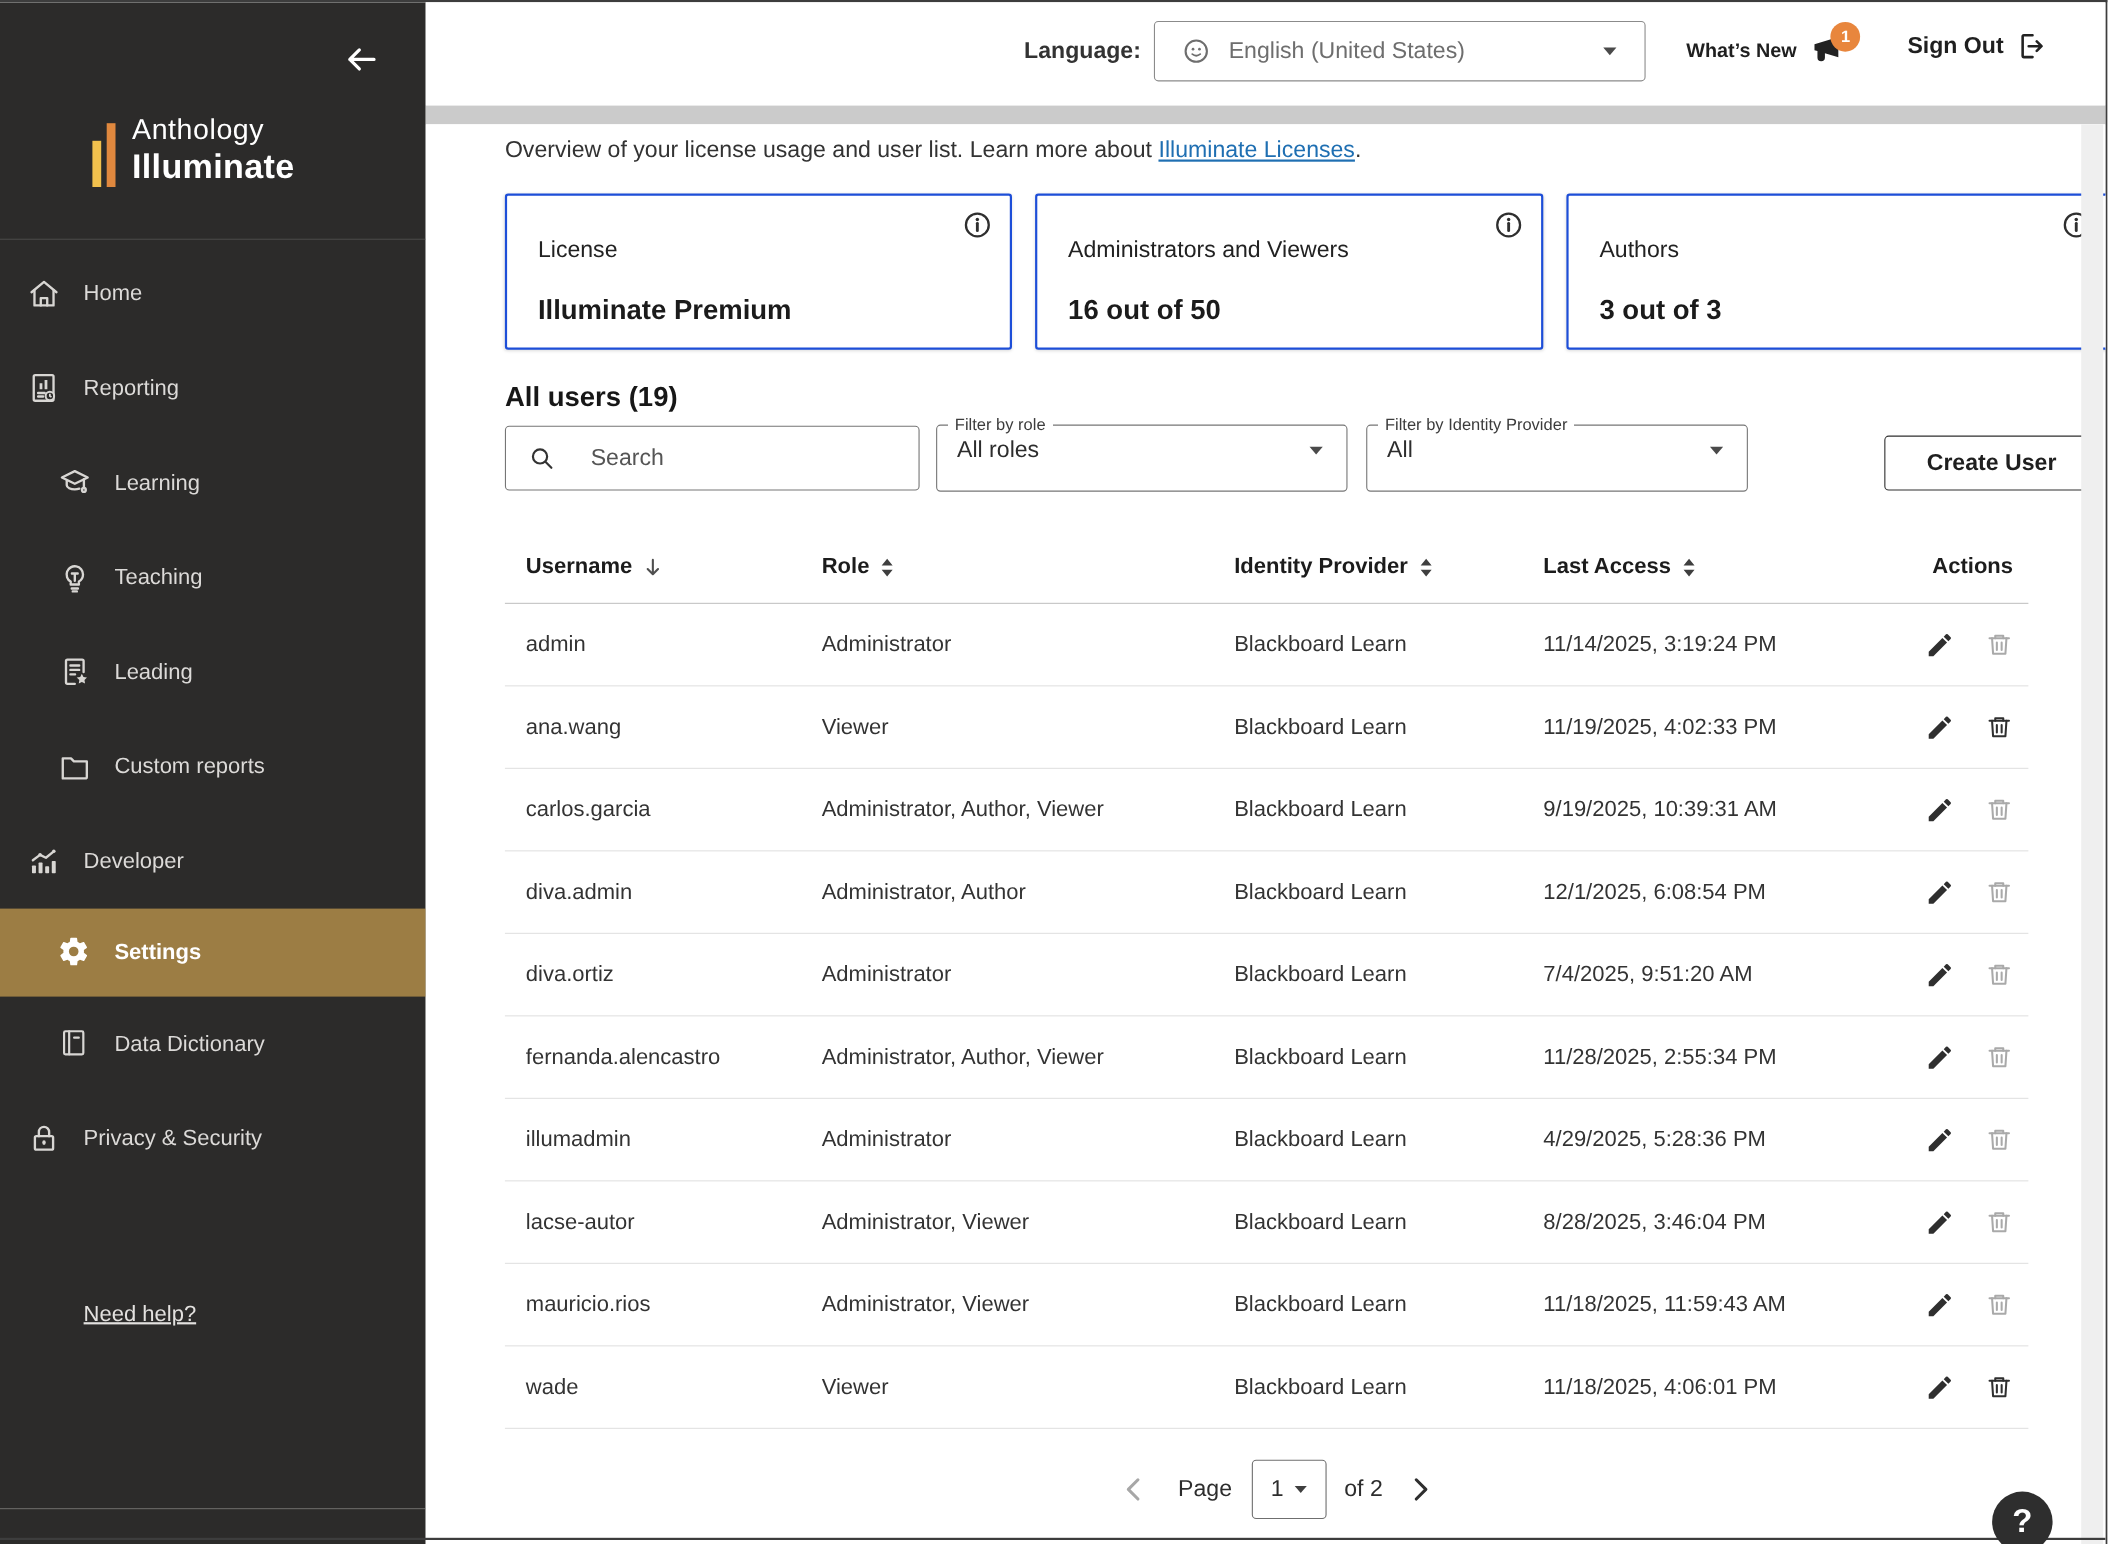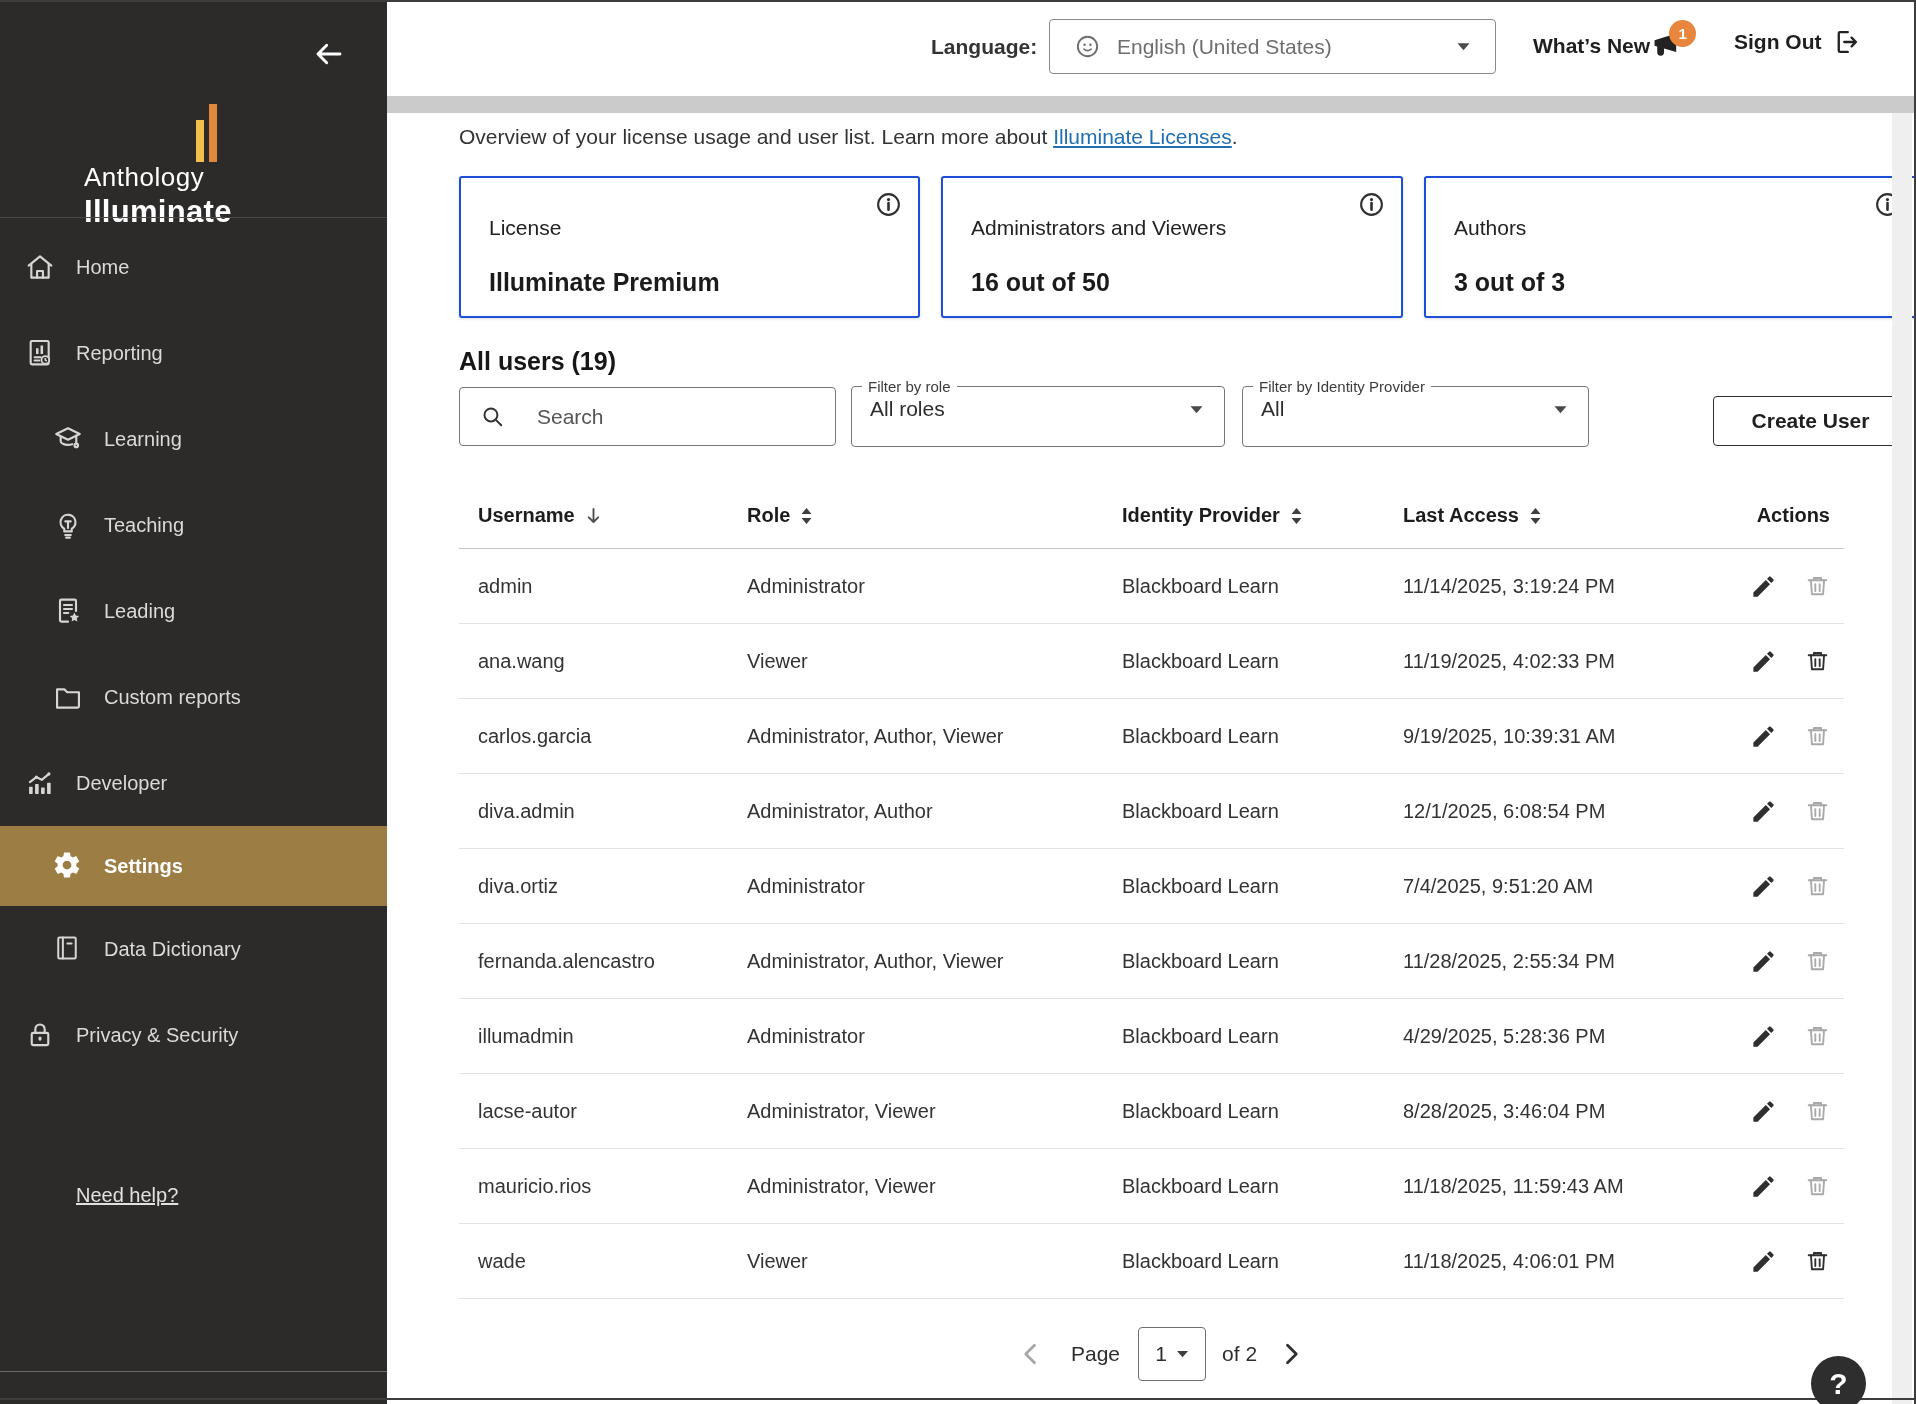--- a/index.html
+++ b/index.html
@@ -4,21 +4,21 @@
 <style>
   * { box-sizing: border-box; margin: 0; padding: 0; }
   html,body { width:1916px; height:1404px; }
   body { font-family: "Liberation Sans", sans-serif; background:#fff; }
   #page { position:relative; width:1916px; height:1404px; overflow:hidden; background:#fff;
           border-top:2px solid #3d3d3d; border-right:2px solid #3d3d3d; }
 
   
   .sidebar { position:absolute; left:0; top:0; width:387px; height:1404px; background:#2c2b2a; color:#dcdad8; }
   .back-btn { position:absolute; left:312px; top:32px; width:40px; height:40px; background:none; border:none; cursor:pointer; }
-  .brand { position:absolute; left:84px; top:100px; display:flex; align-items:flex-end;flex-direction:column; }
+  .brand { position:absolute; left:84px; top:100px; display:flex; align-items:flex-end; }
   .brand-bars { position:relative; width:26px; height:60px; margin-right:10px; }
   .bar-yellow { position:absolute; left:0; bottom:0; width:8px; height:42px; }
   .bar-orange { position:absolute; left:13px; bottom:0; width:8px; height:58px; }
   .brand-text .line1 { font-size:26px; font-weight:400; color:#fff; letter-spacing:.5px; }
   .brand-text .line2 { font-size:31px; font-weight:700; color:#fff; letter-spacing:.3px; margin-top:1px; }
   .sb-divider { position:absolute; left:0; width:387px; height:1px; background:#4a4948; }
   .nav { position:absolute; left:0; top:222px; width:387px; }
   .nav-item { display:flex; align-items:center; height:86px; cursor:pointer; font-size:20px; color:#dcdad8; }
   .nav-item .nav-icon { width:32px; height:32px; flex:0 0 32px; margin-right:20px; color:#d8d6d3; }
   .nav-item.lvl1 { padding-left:24px; }
@@ -29,21 +29,21 @@
   .sb-bottom-divider { position:absolute; left:0; top:1369px; width:387px; height:1px; background:#6a6967; }
 
   
   .topbar { position:absolute; left:387px; top:0; width:1529px; height:94px; background:#fff; }
   .lang-label { position:absolute; left:544px; top:33px; font-size:21px; font-weight:600; color:#333; }
   .lang-select { position:absolute; left:662px; top:17px; width:447px; height:55px; border:1px solid #8b8b8b; border-radius:4px;
                  display:flex; align-items:center; padding:0 24px; cursor:pointer; background:#fff; }
   .lang-select .globe { width:27px; height:27px; margin-right:16px; }
   .lang-select .lang-value { font-size:21px; color:#6e6e6e; flex:1; }
   .whats-new { position:absolute; left:1146px; top:26px; display:flex; align-items:center; cursor:pointer; }
-  .whats-new .wn-label { font-size:21px; font-weight:600; color:#1f1f1f; }
+  .whats-new .wn-label { font-size:18px; font-weight:600; color:#1f1f1f; margin-right:12px; }
   .wn-icon-wrap { position:relative; width:34px; height:36px; }
   .wn-badge { position:absolute; right:-12px; top:-8px; width:27px; height:27px; border-radius:50%;
               color:#fff; font-size:15px; font-weight:700; display:flex; align-items:center; justify-content:center; }
   .sign-out { position:absolute; left:1347px; top:26px; display:flex; align-items:center; cursor:pointer; }
   .sign-out .so-label { font-size:21px; font-weight:600; color:#1f1f1f; margin-right:10px; }
   .scroll-strip { position:absolute; left:387px; top:94px; width:1529px; height:17px; background:#cbcbcb; }
 
   
   .content { position:absolute; left:387px; top:111px; width:1529px; height:1293px; background:#fff; }
   .intro { position:absolute; left:72px; top:12px; font-size:21px; color:#333; }

